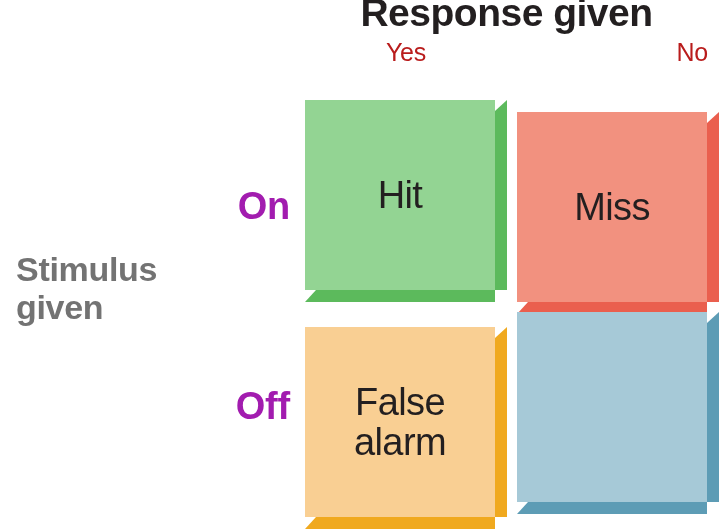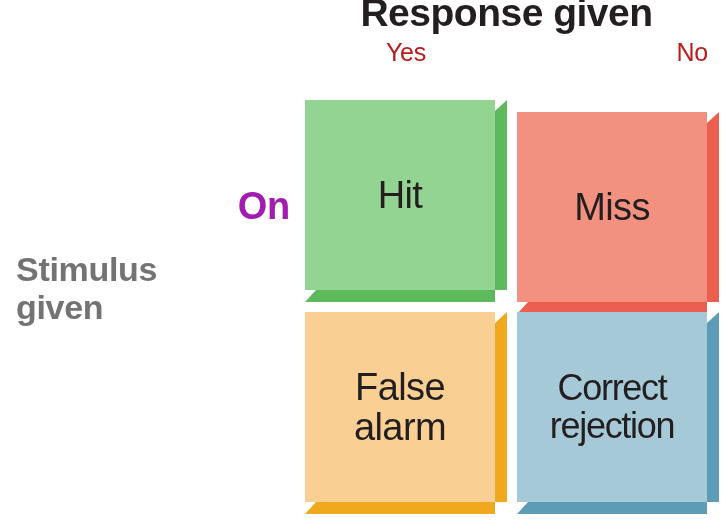--- a/index.html
+++ b/index.html
@@ -112,21 +112,21 @@
     left: 0;
     bottom: 0;
     width: 190px;
     height: 12px;
     clip-path: polygon(11px 0, 100% 0, 100% 100%, 0 100%);
   }
 
   
   .cell.r0c0 { left: 0px;   top: 0px;   width: 202px; height: 202px; }
   .cell.r0c1 { left: 212px; top: 12px;   width: 202px; height: 202px; }
-  .cell.r1c0 { left: 0px;   top: 212px; width: 202px; height: 202px; }
+  .cell.r1c0 { left: 0px;   top: 227px; width: 202px; height: 202px; }
   .cell.r1c1 { left: 212px; top: 212px; width: 202px; height: 202px; }
 
   
   .cell-label {
     position: absolute;
     left: 0;
     top: 0;
     width: 190px;
     height: 190px;
     display: flex;
@@ -155,20 +155,21 @@
 
   <div class="col-head c0">Yes</div>
   <div class="col-head c1">No</div>
 
   <div class="row-group-title">
     <span class="ln">Stimulus</span>
     <span class="ln">given</span>
   </div>
 
   <div class="row-head r0">On</div>
+  <div class="row-head r1">Off</div>
 
   <div class="matrix">
 
     <div class="cell r0c0">
       <div class="face" style="background: rgb(147, 212, 147);"></div>
       <div class="edge-r" style="background: rgb(92, 186, 92);"></div>
       <div class="edge-b" style="background: rgb(92, 186, 92);"></div>
       <div class="cell-label">Hit</div>
     </div>
 
@@ -184,18 +185,16 @@
       <div class="edge-r" style="background: rgb(240, 169, 31);"></div>
       <div class="edge-b" style="background: rgb(240, 169, 31);"></div>
       <div class="cell-label">False
 alarm</div>
     </div>
 
     <div class="cell r1c1">
       <div class="face" style="background: rgb(166, 201, 215);"></div>
       <div class="edge-r" style="background: rgb(93, 156, 181);"></div>
       <div class="edge-b" style="background: rgb(93, 156, 181);"></div>
-      <div class="cell-label tight">Correct
-rejection</div>
     </div>
 
   </div>
 </div>
 
 </body></html>

